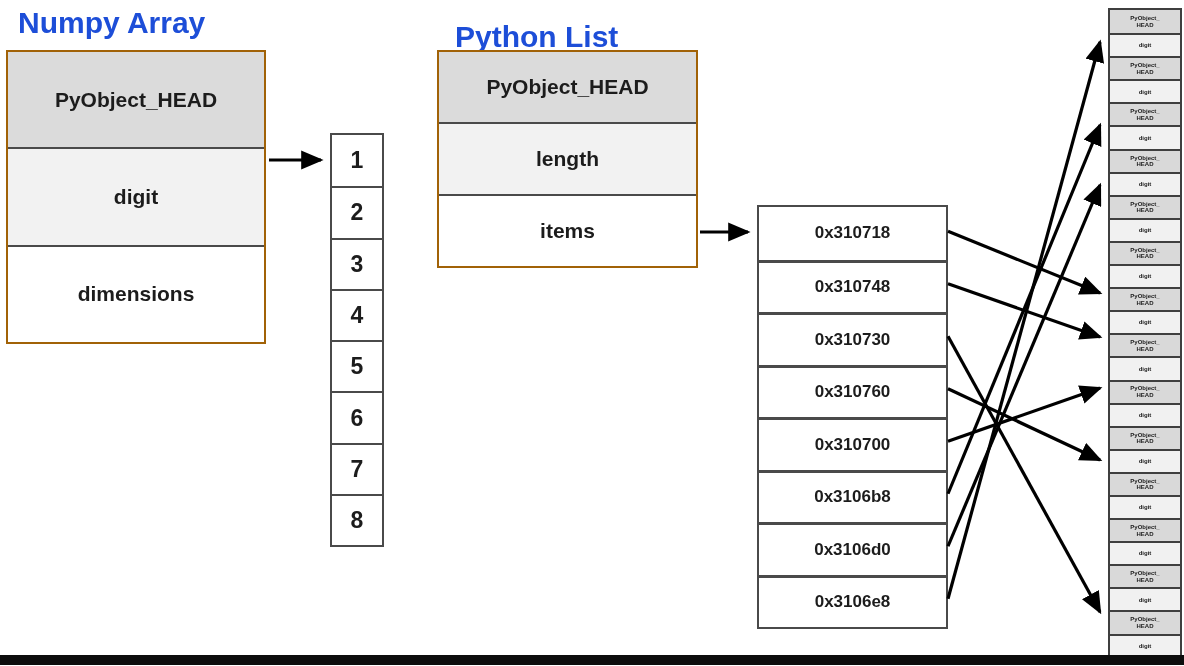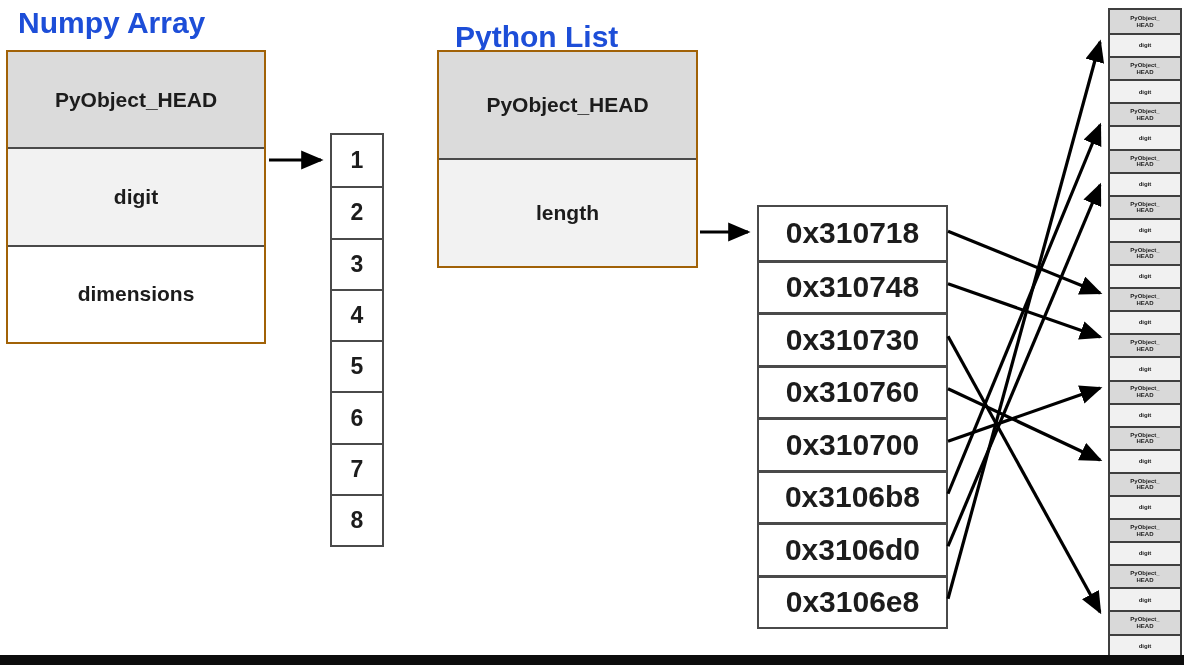--- a/index.html
+++ b/index.html
@@ -65,21 +65,21 @@
     position:absolute;
     left:757px;top:205px;width:191px;
     border:2px solid #4a4a4a;
     box-sizing:border-box;
     display:flex;flex-direction:column;
     background:#fff;
   }
   #pointer-box .prow{
     height:52.5px;
     display:flex;align-items:center;justify-content:center;
-    font-size:30px;font-weight:bold;
+    font-size:17px;font-weight:bold;
     border-top:3px solid #4a4a4a;
     box-sizing:border-box;
   }
   #pointer-box .prow:first-child{border-top:none;}
 
   
   #memory-col{
     position:absolute;
     left:1108px;top:8px;width:74px;
     border:2px solid #3f3f3f;
@@ -136,20 +136,21 @@
       <div class="cell">4</div>
       <div class="cell">5</div>
       <div class="cell">6</div>
       <div class="cell">7</div>
       <div class="cell">8</div>
     </div>
 
   <div id="python-struct" class="struct" style="left:437px;top:50px;width:261px;height:218px;">
       <div class="row shade-header">PyObject_HEAD</div>
       <div class="row shade-light">length</div>
+      <div class="row shade-white">items</div>
     </div>
 
   <div id="pointer-box">
       <div class="prow">0x310718</div>
       <div class="prow">0x310748</div>
       <div class="prow">0x310730</div>
       <div class="prow">0x310760</div>
       <div class="prow">0x310700</div>
       <div class="prow">0x3106b8</div>
       <div class="prow">0x3106d0</div>

